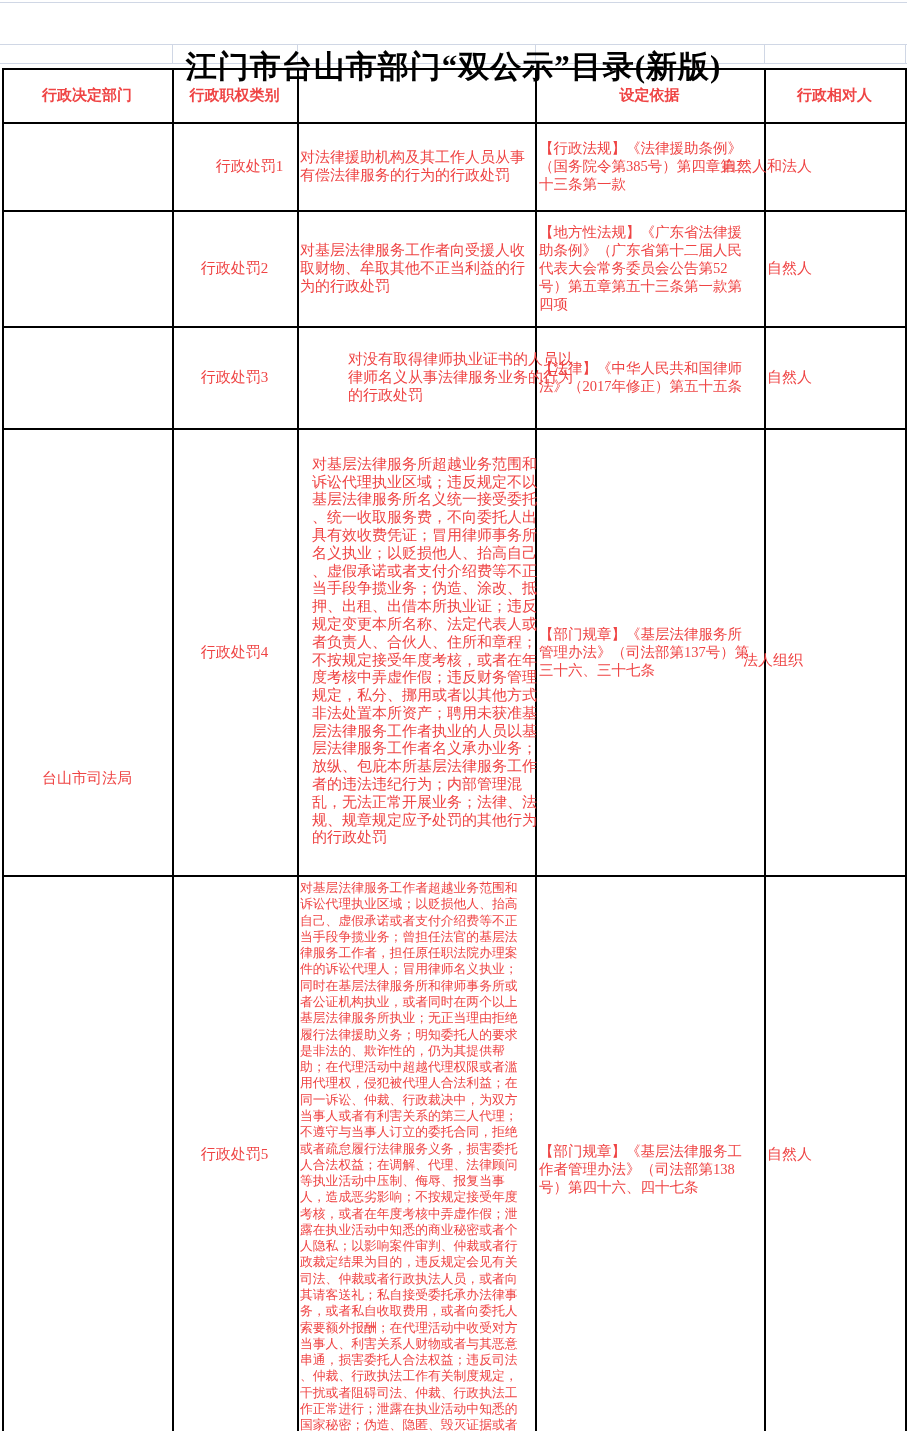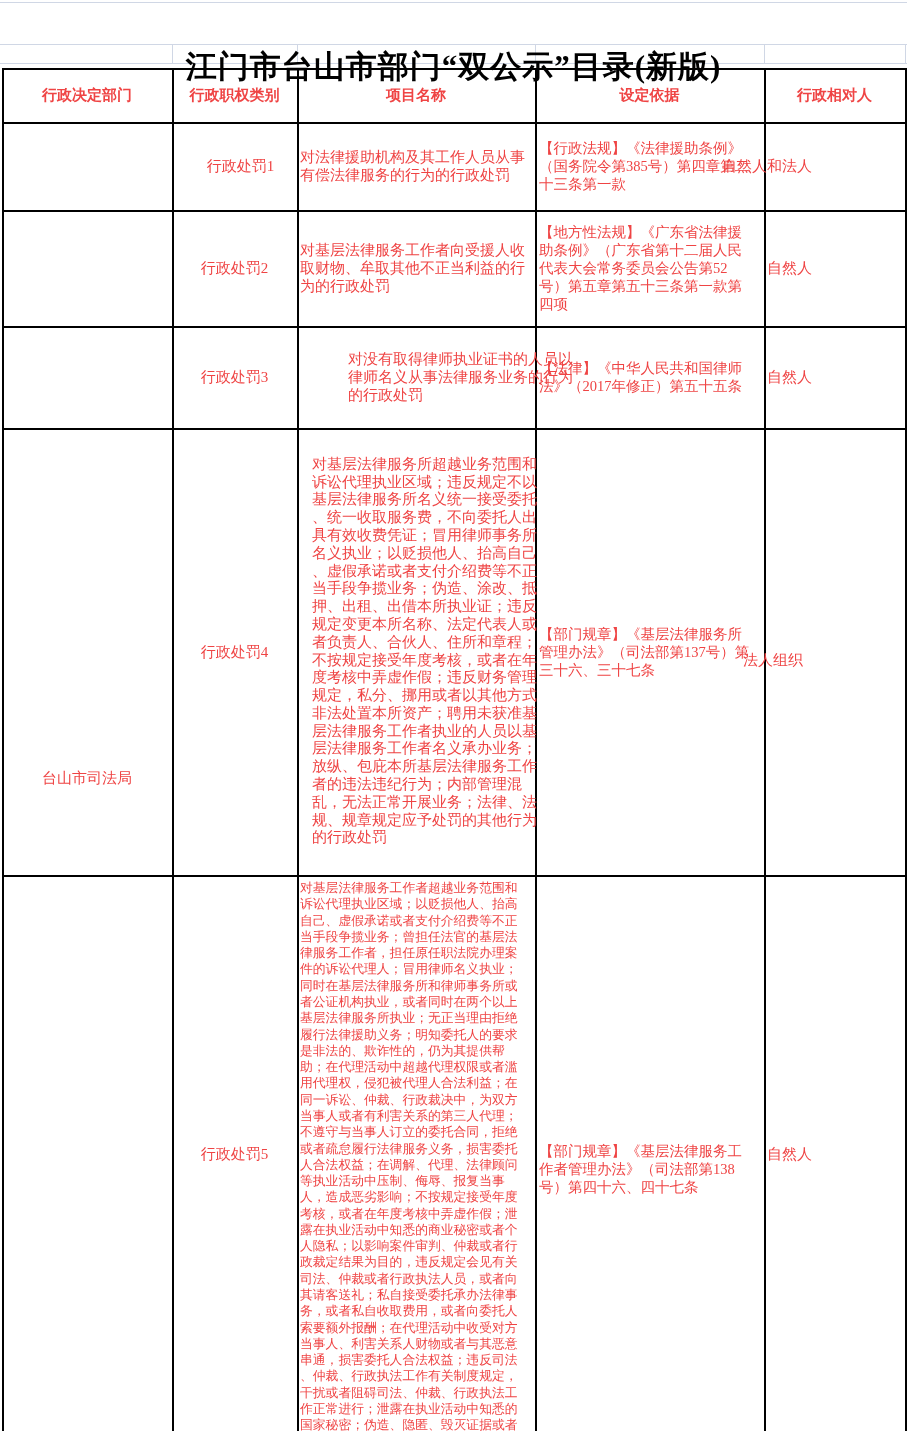--- a/index.html
+++ b/index.html
@@ -69,27 +69,26 @@
 
   <div class="bline" style="left:2px;top:68px;width:2px;height:1363px;"></div>
   <div class="bline" style="left:172px;top:68px;width:2px;height:1363px;"></div>
   <div class="bline" style="left:297px;top:68px;width:2px;height:1363px;"></div>
   <div class="bline" style="left:535px;top:68px;width:2px;height:1363px;"></div>
   <div class="bline" style="left:764px;top:68px;width:2px;height:1363px;"></div>
   <div class="bline" style="left:905px;top:68px;width:2px;height:1363px;"></div>
 
   <div class="cell v-center h-center header-cell" style="left:4px;top:70px;width:166px;height:50px;">行政决定部门</div>
   <div class="cell v-center h-center header-cell" style="left:174px;top:70px;width:121px;height:50px;">行政职权类别</div>
-  <div class="cell v-center h-center header-cell" style="left:299px;top:70px;width:234px;height:50px;">项目名称</div>
   <div class="cell v-center h-center header-cell" style="left:766px;top:70px;width:137px;height:50px;">行政相对人</div>
   <div class="cell v-center h-center header-cell" style="left:537px;top:70px;width:225px;height:50px;">设定依据</div>
 
   <div class="cell v-center h-center" style="left:4px;top:124px;width:166px;height:1307px;">台山市司法局</div>
 
-  <div class="cell v-center h-center" style="left:180px;top:124px;width:121px;height:84px;">行政处罚1</div>
+  <div class="cell v-center h-center" style="left:189px;top:124px;width:121px;height:84px;">行政处罚1</div>
   <div class="cell v-center h-left" style="left:300px;top:124px;width:232px;height:84px;">对法律援助机构及其工作人员从事
 有偿法律服务的行为的行政处罚</div>
   <div class="cell v-center h-left basis" style="left:539px;top:124px;width:222px;height:84px;">【行政法规】《法律援助条例》
 （国务院令第385号）第四章第二
 十三条第一款</div>
   <div class="cell v-center h-left" style="left:722px;top:124px;width:136px;height:84px;">自然人和法人</div>
 
   <div class="cell v-center h-center" style="left:174px;top:212px;width:121px;height:112px;">行政处罚2</div>
   <div class="cell v-center h-left" style="left:300px;top:212px;width:232px;height:112px;">对基层法律服务工作者向受援人收
 取财物、牟取其他不正当利益的行

